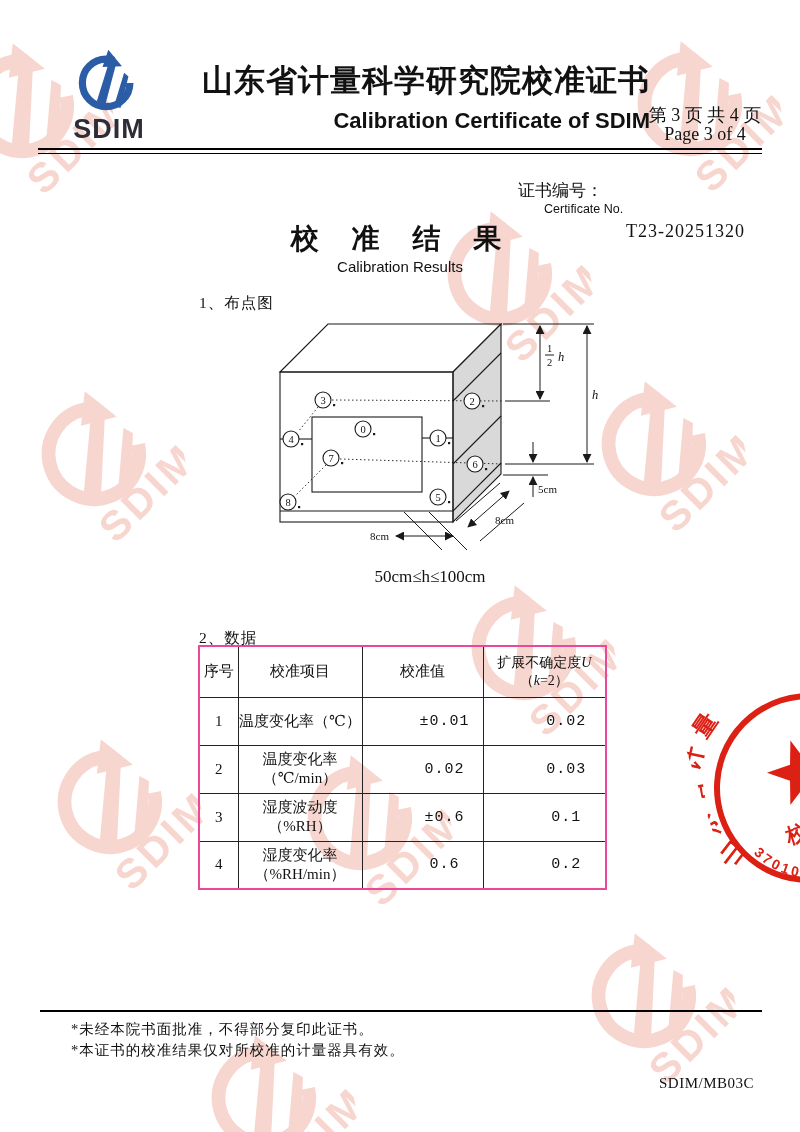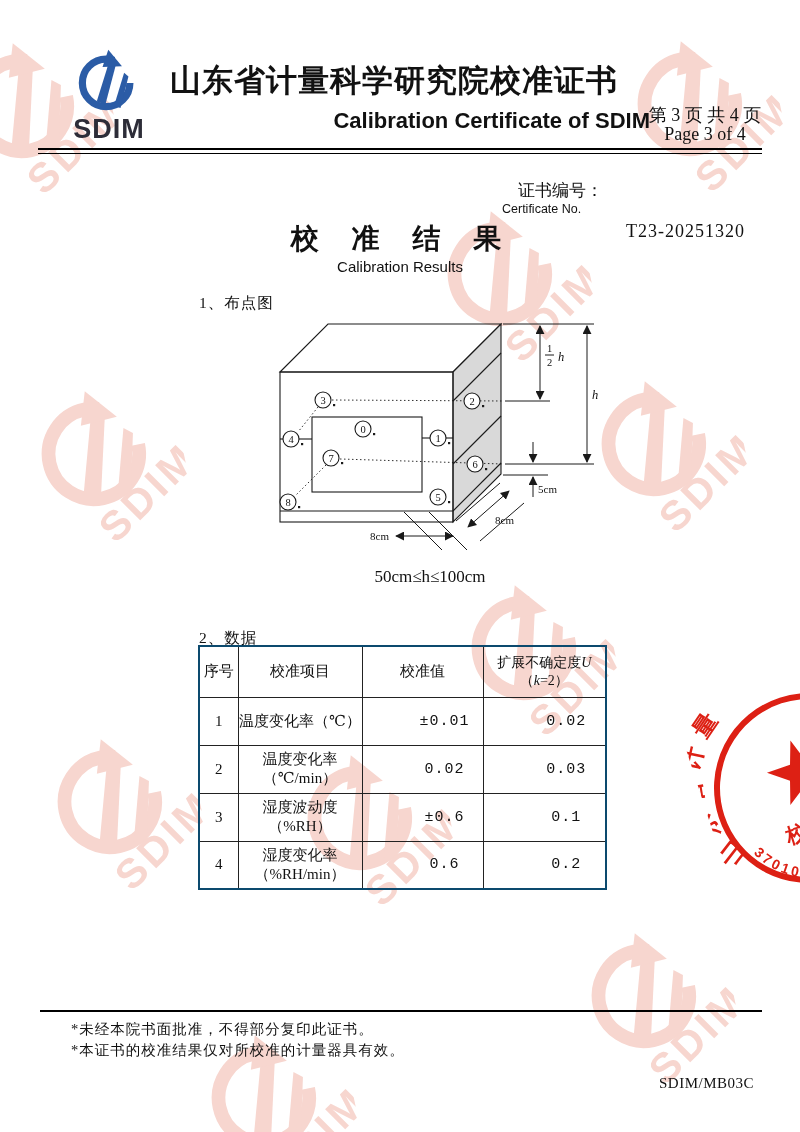--- a/index.html
+++ b/index.html
@@ -8,40 +8,40 @@
     background:#ffffff;overflow:hidden;
     font-family:"Liberation Serif","DejaVu Serif",serif;color:#111;
   }
   .abs{position:absolute;}
   
   .wm{position:absolute;color:#f7d6cf;transform:rotate(-12deg);z-index:0;pointer-events:none;}
   .wm-text{fill:currentColor;font-family:"Liberation Sans","DejaVu Sans",sans-serif;font-weight:bold;font-size:30px;letter-spacing:3px;}
   
   .logo-box{left:56px;top:44px;width:106px;text-align:center;z-index:2;}
   .logo-text{font-family:"Liberation Sans","DejaVu Sans",sans-serif;font-weight:bold;font-size:27px;letter-spacing:1px;color:#2d2d38;margin-top:-6px;}
-  .title-cn{left:170px;top:60px;width:480px;text-align:left;font-size:31px;font-weight:bold;letter-spacing:1px;z-index:2;}
+  .title-cn{left:170px;top:60px;width:480px;text-align:right;font-size:31px;font-weight:bold;letter-spacing:1px;z-index:2;}
   .title-en{left:170px;top:108px;width:480px;text-align:right;font-family:"Liberation Sans","DejaVu Sans",sans-serif;font-size:22px;font-weight:bold;z-index:2;}
   .page-info{left:638px;top:106px;width:134px;text-align:center;font-size:18px;line-height:19px;z-index:2;}
   .rule-double{left:38px;top:148px;width:724px;height:3px;border-top:2px solid #000;border-bottom:1px solid #000;z-index:2;}
   
   .cert-label{left:518px;top:179px;font-size:17px;z-index:2;}
   .cert-value{left:626px;top:177px;font-size:18px;letter-spacing:1px;z-index:2;margin-top:44px;}
-  .cert-label-en{left:502px;top:202px;font-family:"Liberation Sans","DejaVu Sans",sans-serif;font-size:12.5px;z-index:2;}
+  .cert-label-en{left:544px;top:202px;font-family:"Liberation Sans","DejaVu Sans",sans-serif;font-size:12.5px;z-index:2;}
   
   .results-cn{left:0;top:220px;width:800px;text-align:center;font-family:Liberation Mono, monospace;font-size:28px;font-weight:bold;letter-spacing:8px;z-index:2;}
   .results-en{left:0;top:258px;width:800px;text-align:center;font-family:"Liberation Sans","DejaVu Sans",sans-serif;font-size:15px;z-index:2;}
   
   .sec-label{font-size:15.5px;letter-spacing:1px;z-index:2;}
   .sec1{left:199px;top:293px;}
   .sec2{left:199px;top:628px;}
   .diagram{left:252px;top:315px;z-index:1;}
   .range-text{left:252px;top:567px;width:356px;text-align:center;font-size:17px;z-index:2;}
   
   .data-table{left:198px;top:645px;z-index:1;}
-  table{border-collapse:collapse;border:2px solid #0c4a6e;background:transparent;}
+  table{border-collapse:collapse;border:2px solid #ec4899;background:transparent;}
   th,td{border:1px solid #222;text-align:center;vertical-align:middle;font-weight:normal;
         font-family:"Liberation Serif","DejaVu Serif",serif;font-size:15px;padding:0;}
   .col-no{width:39px;} .col-item{width:124px;} .col-val{width:121px;} .col-u{width:123px;}
   .row-h{height:51px;} .row-d{height:48px;}
   .mono{font-family:"Liberation Mono","DejaVu Sans Mono",monospace;font-size:15px;letter-spacing:1px;padding-left:44px;}
   .ital{font-style:italic;}
   .hdr4{font-size:14px;line-height:18px;}
   
   .stamp{left:704px;top:683px;z-index:3;transform:rotate(-18deg);}
   .stamp text{fill:#dd2014;}

